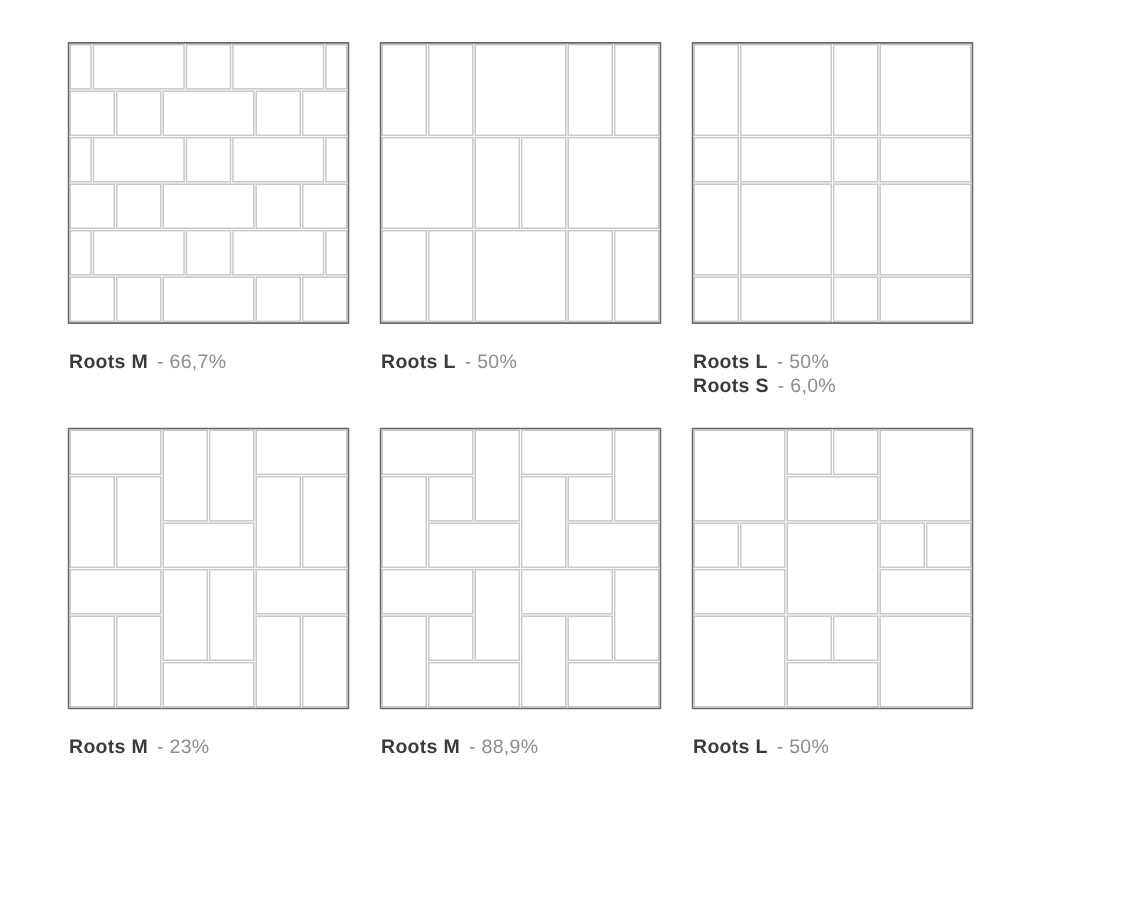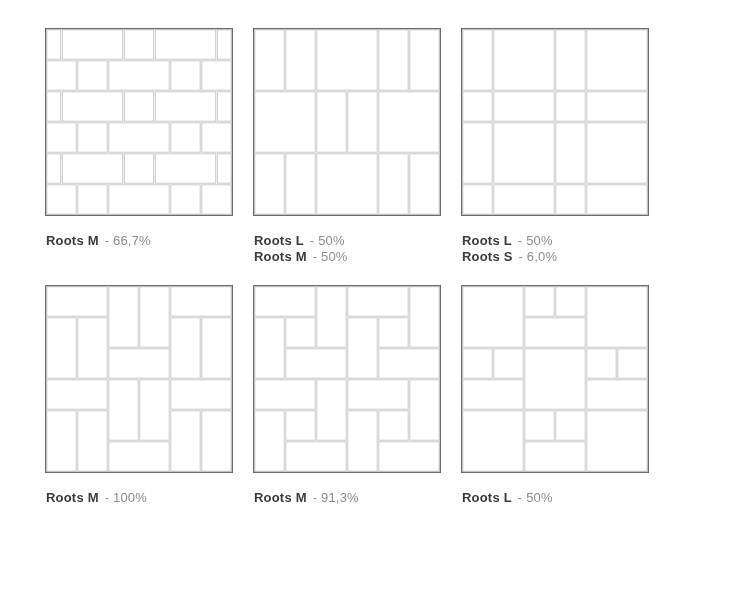--- a/index.html
+++ b/index.html
@@ -111,21 +111,20 @@
           <rect x="1.80" y="125.80" width="29.40" height="60.40" fill="#ffffff" stroke="#c9c9c9" stroke-width="1"></rect>
           <rect x="32.80" y="125.80" width="29.40" height="60.40" fill="#ffffff" stroke="#c9c9c9" stroke-width="1"></rect>
           <rect x="63.80" y="125.80" width="60.40" height="60.40" fill="#ffffff" stroke="#c9c9c9" stroke-width="1"></rect>
           <rect x="125.80" y="125.80" width="29.40" height="60.40" fill="#ffffff" stroke="#c9c9c9" stroke-width="1"></rect>
           <rect x="156.80" y="125.80" width="29.40" height="60.40" fill="#ffffff" stroke="#c9c9c9" stroke-width="1"></rect>
           <rect x="0.6" y="0.6" width="186.8" height="186.8" fill="none" stroke="#6b6b6b" stroke-width="1.2"></rect>
         </svg>
     </div>
     <figcaption class="legend">
         <div class="legend-line"><span class="lname">Roots L</span><span class="lval">- 50%</span></div>
-        <div class="legend-line"><span class="lname">Roots M</span><span class="lval">- 50%</span></div>
       </figcaption>
   </figure>
 
   <figure class="card">
     <div class="diagram">
       <svg class="pattern-svg" width="188" height="188" viewBox="0 0 188 188">
           <rect x="1.80" y="1.80" width="29.40" height="60.40" fill="#ffffff" stroke="#c9c9c9" stroke-width="1"></rect>
           <rect x="32.80" y="1.80" width="60.40" height="60.40" fill="#ffffff" stroke="#c9c9c9" stroke-width="1"></rect>
           <rect x="94.80" y="1.80" width="29.40" height="60.40" fill="#ffffff" stroke="#c9c9c9" stroke-width="1"></rect>
           <rect x="125.80" y="1.80" width="60.40" height="60.40" fill="#ffffff" stroke="#c9c9c9" stroke-width="1"></rect>
@@ -168,21 +167,21 @@
           <rect x="125.80" y="94.80" width="60.40" height="29.40" fill="#ffffff" stroke="#c9c9c9" stroke-width="1"></rect>
           <rect x="1.80" y="125.80" width="29.40" height="60.40" fill="#ffffff" stroke="#c9c9c9" stroke-width="1"></rect>
           <rect x="32.80" y="125.80" width="29.40" height="60.40" fill="#ffffff" stroke="#c9c9c9" stroke-width="1"></rect>
           <rect x="125.80" y="125.80" width="29.40" height="60.40" fill="#ffffff" stroke="#c9c9c9" stroke-width="1"></rect>
           <rect x="156.80" y="125.80" width="29.40" height="60.40" fill="#ffffff" stroke="#c9c9c9" stroke-width="1"></rect>
           <rect x="63.80" y="156.80" width="60.40" height="29.40" fill="#ffffff" stroke="#c9c9c9" stroke-width="1"></rect>
           <rect x="0.6" y="0.6" width="186.8" height="186.8" fill="none" stroke="#6b6b6b" stroke-width="1.2"></rect>
         </svg>
     </div>
     <figcaption class="legend">
-        <div class="legend-line"><span class="lname">Roots M</span><span class="lval">- 100%</span></div>
+        <div class="legend-line"><span class="lname">Roots M</span><span class="lval">- 23%</span></div>
       </figcaption>
   </figure>
 
   <figure class="card">
     <div class="diagram">
       <svg class="pattern-svg" width="188" height="188" viewBox="0 0 188 188">
           <rect x="1.80" y="1.80" width="60.40" height="29.40" fill="#ffffff" stroke="#c9c9c9" stroke-width="1"></rect>
           <rect x="63.80" y="1.80" width="29.40" height="60.40" fill="#ffffff" stroke="#c9c9c9" stroke-width="1"></rect>
           <rect x="1.80" y="32.80" width="29.40" height="60.40" fill="#ffffff" stroke="#c9c9c9" stroke-width="1"></rect>
           <rect x="32.80" y="32.80" width="29.40" height="29.40" fill="#ffffff" stroke="#c9c9c9" stroke-width="1"></rect>
@@ -199,21 +198,21 @@
           <rect x="32.80" y="156.80" width="60.40" height="29.40" fill="#ffffff" stroke="#c9c9c9" stroke-width="1"></rect>
           <rect x="94.80" y="94.80" width="60.40" height="29.40" fill="#ffffff" stroke="#c9c9c9" stroke-width="1"></rect>
           <rect x="156.80" y="94.80" width="29.40" height="60.40" fill="#ffffff" stroke="#c9c9c9" stroke-width="1"></rect>
           <rect x="94.80" y="125.80" width="29.40" height="60.40" fill="#ffffff" stroke="#c9c9c9" stroke-width="1"></rect>
           <rect x="125.80" y="125.80" width="29.40" height="29.40" fill="#ffffff" stroke="#c9c9c9" stroke-width="1"></rect>
           <rect x="125.80" y="156.80" width="60.40" height="29.40" fill="#ffffff" stroke="#c9c9c9" stroke-width="1"></rect>
           <rect x="0.6" y="0.6" width="186.8" height="186.8" fill="none" stroke="#6b6b6b" stroke-width="1.2"></rect>
         </svg>
     </div>
     <figcaption class="legend">
-        <div class="legend-line"><span class="lname">Roots M</span><span class="lval">- 91,3%</span></div>
+        <div class="legend-line"><span class="lname">Roots M</span><span class="lval">- 88,9%</span></div>
       </figcaption>
   </figure>
 
   <figure class="card">
     <div class="diagram">
       <svg class="pattern-svg" width="188" height="188" viewBox="0 0 188 188">
           <rect x="1.80" y="1.80" width="60.40" height="60.40" fill="#ffffff" stroke="#c9c9c9" stroke-width="1"></rect>
           <rect x="63.80" y="1.80" width="29.40" height="29.40" fill="#ffffff" stroke="#c9c9c9" stroke-width="1"></rect>
           <rect x="94.80" y="1.80" width="29.40" height="29.40" fill="#ffffff" stroke="#c9c9c9" stroke-width="1"></rect>
           <rect x="125.80" y="1.80" width="60.40" height="60.40" fill="#ffffff" stroke="#c9c9c9" stroke-width="1"></rect>

